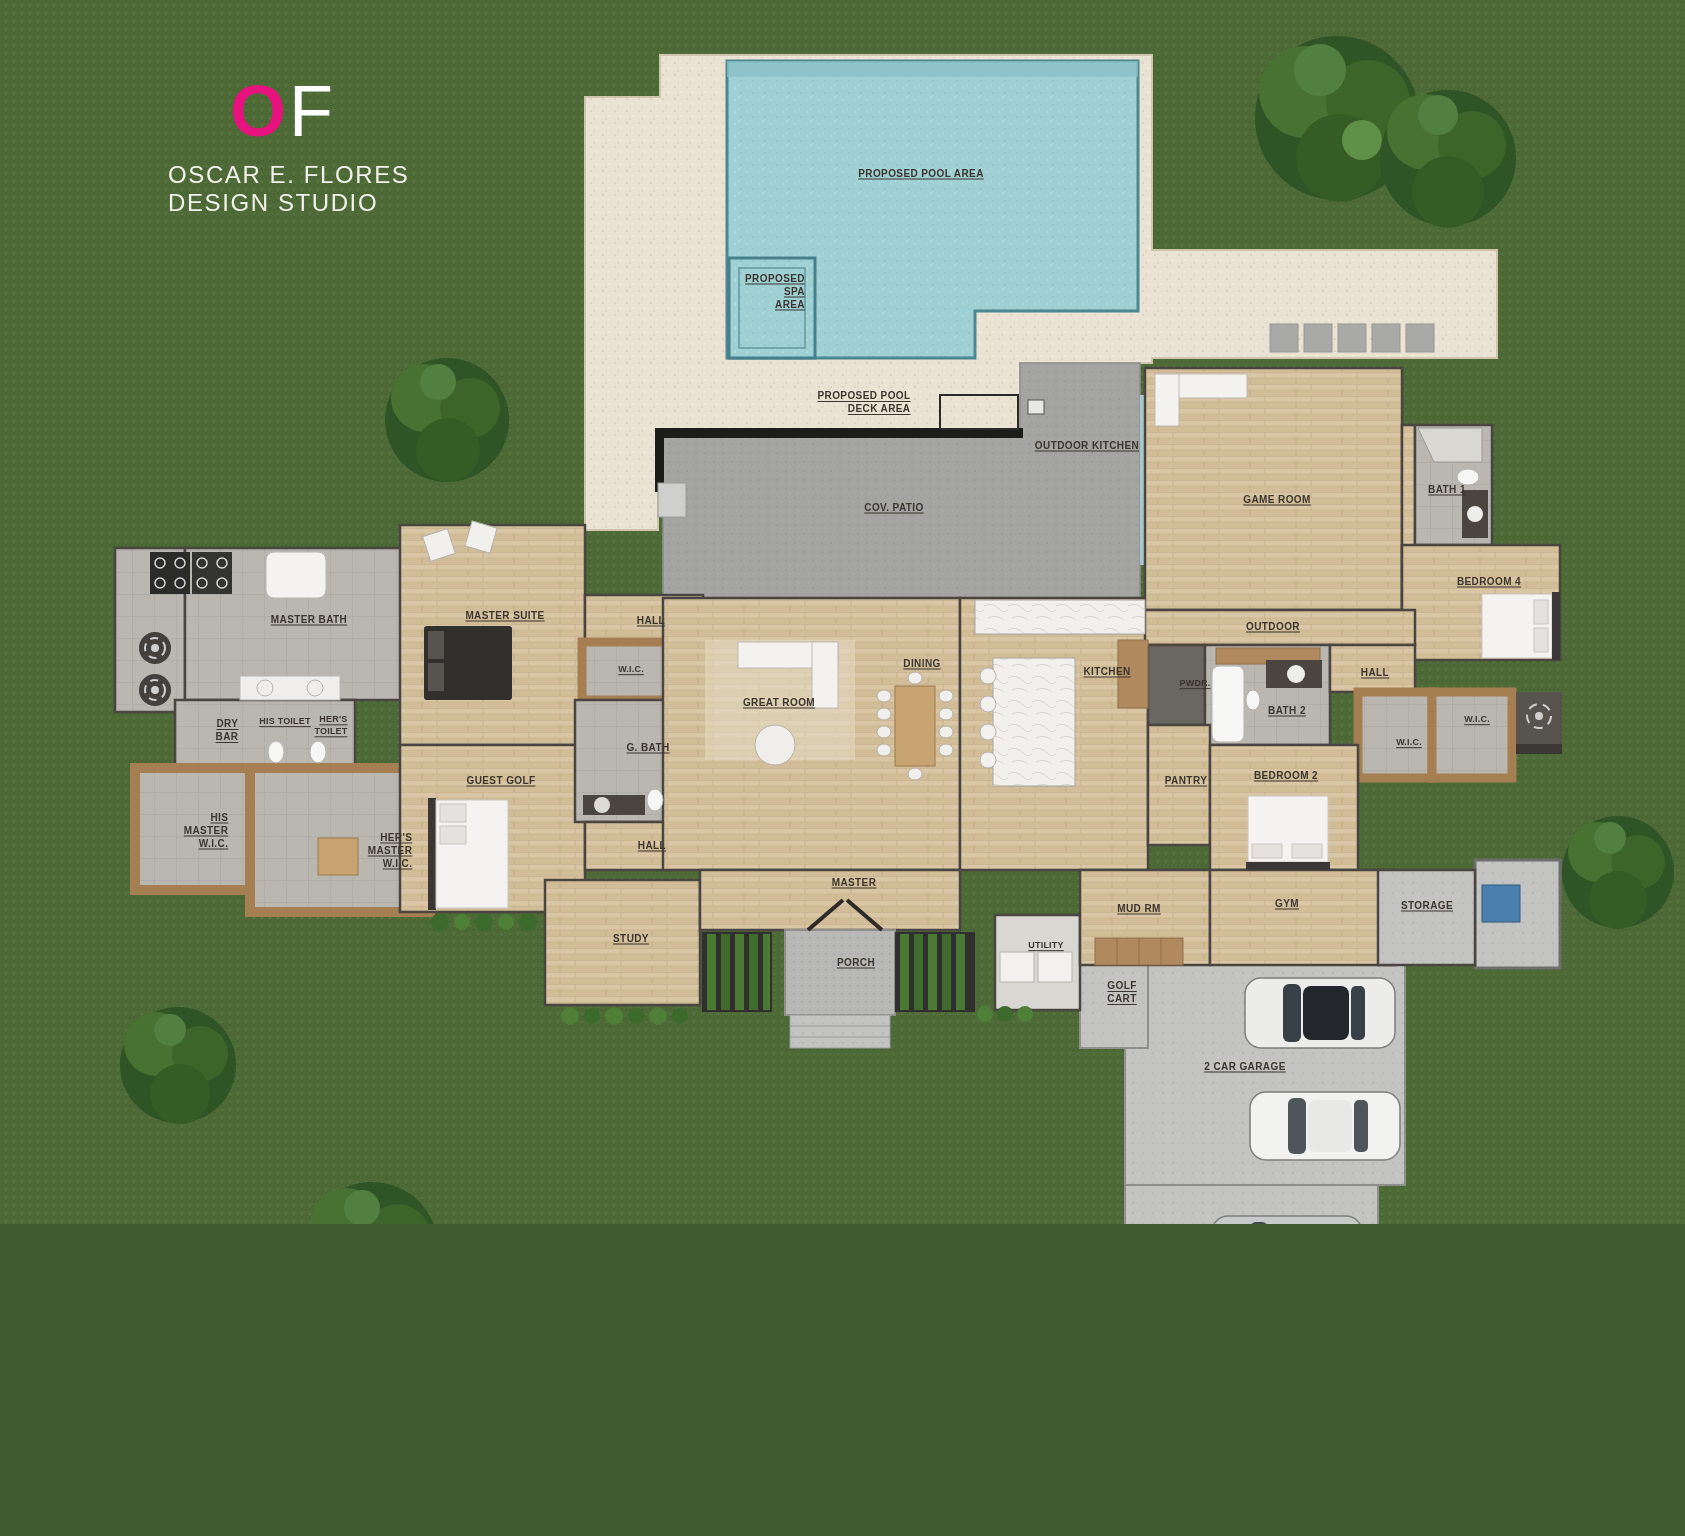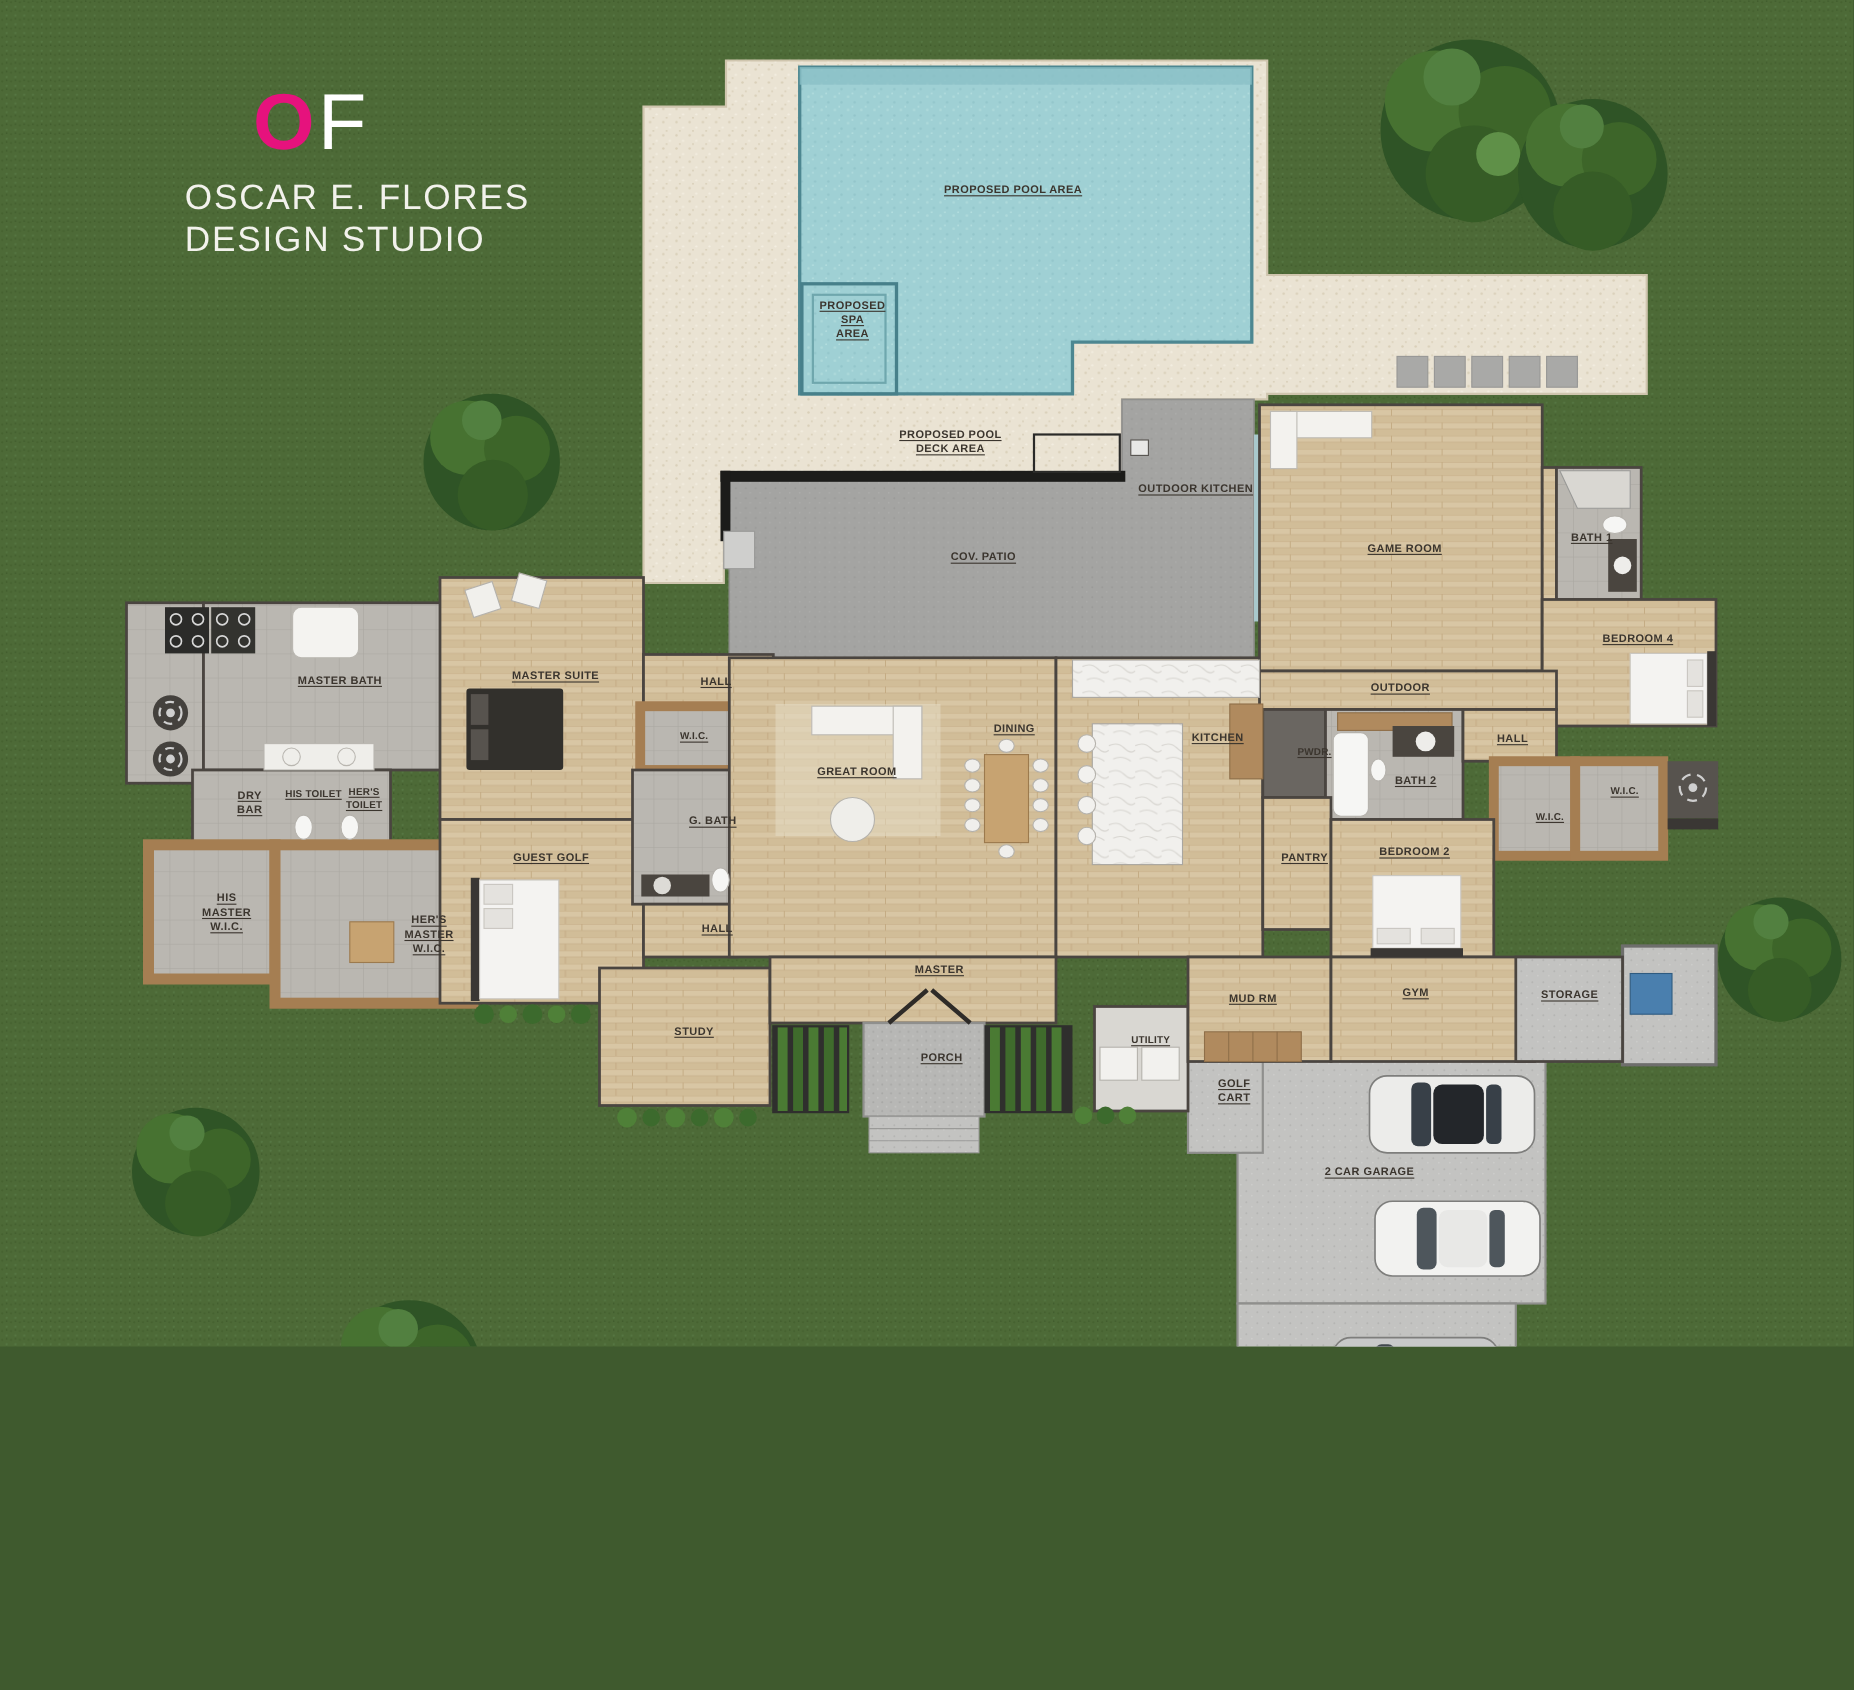--- a/index.html
+++ b/index.html
@@ -1,28 +1,28 @@
 <!DOCTYPE html>
 <html><head>
 <meta charset="utf-8">
 <style>
   html,body{margin:0;padding:0;background:#3f5a2e;}
   #canvas{position:relative;width:1685px;height:1224px;overflow:hidden;
           font-family:"Liberation Sans",sans-serif;}
   #plansvg{position:absolute;left:0;top:0;}
   .lbl{position:absolute;transform:translate(-50%,-50%);
        font:600 10px "Liberation Sans",sans-serif;color:#3b352e;
-       letter-spacing:.4px;text-align:center;white-space:pre-line;
+       letter-spacing:.4px;text-align:right;white-space:pre-line;
        text-decoration:underline;text-underline-offset:2px;line-height:1.3;padding-left:18px;}
   .lbl.sm{font-size:9px;letter-spacing:.2px;}
   .logo{position:absolute;left:168px;top:78px;color:#f6f6f1;}
   .logo .row{font-size:72px;line-height:.93;font-weight:400;letter-spacing:3px;margin-left:62px;}
   .logo .o{color:#e6127d;font-weight:700;}
   .logo .f,.logo .ds{color:#ffffff;font-weight:400;}
-  .studio{font-size:32px;letter-spacing:1.6px;line-height:1.18;margin-top:16px;color:#f2f2ec;}
+  .studio{font-size:24px;letter-spacing:1.6px;line-height:1.18;margin-top:16px;color:#f2f2ec;}
 </style>
 </head>
 <body>
 
 <div id="canvas">
 
 <svg id="plansvg" width="1685" height="1536" viewBox="0 0 1685 1536">
   <defs>
     <pattern id="grassP" width="8" height="8" patternUnits="userSpaceOnUse">
       <rect width="8" height="8" fill="#4d6a37"></rect>

